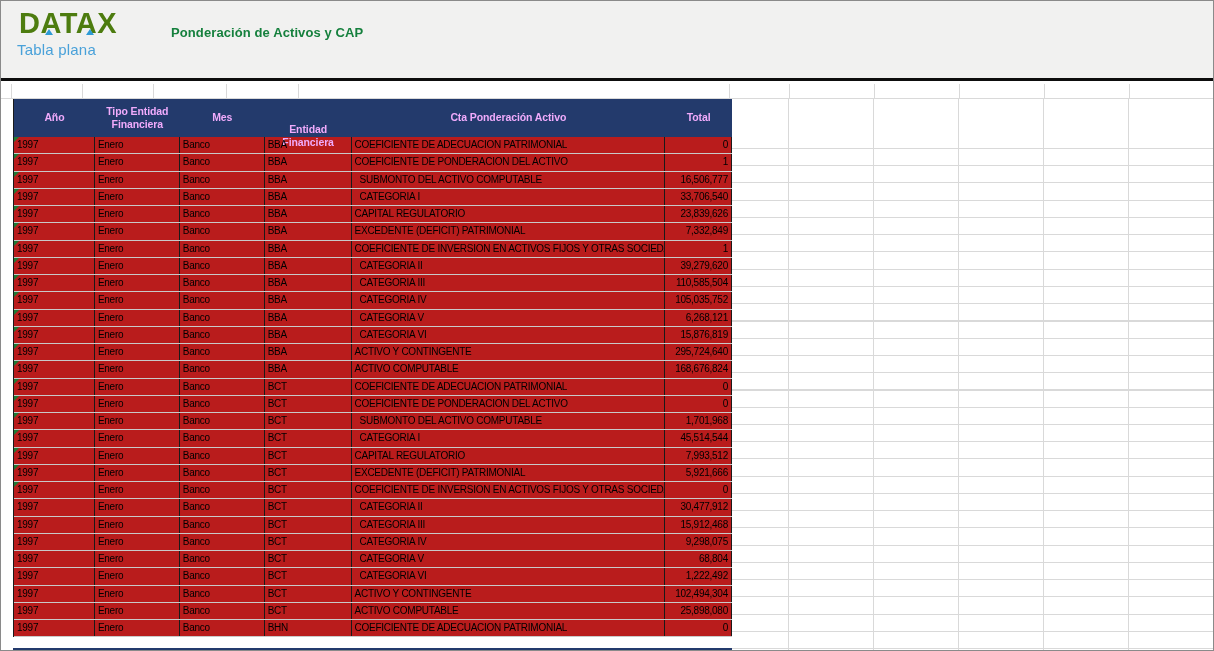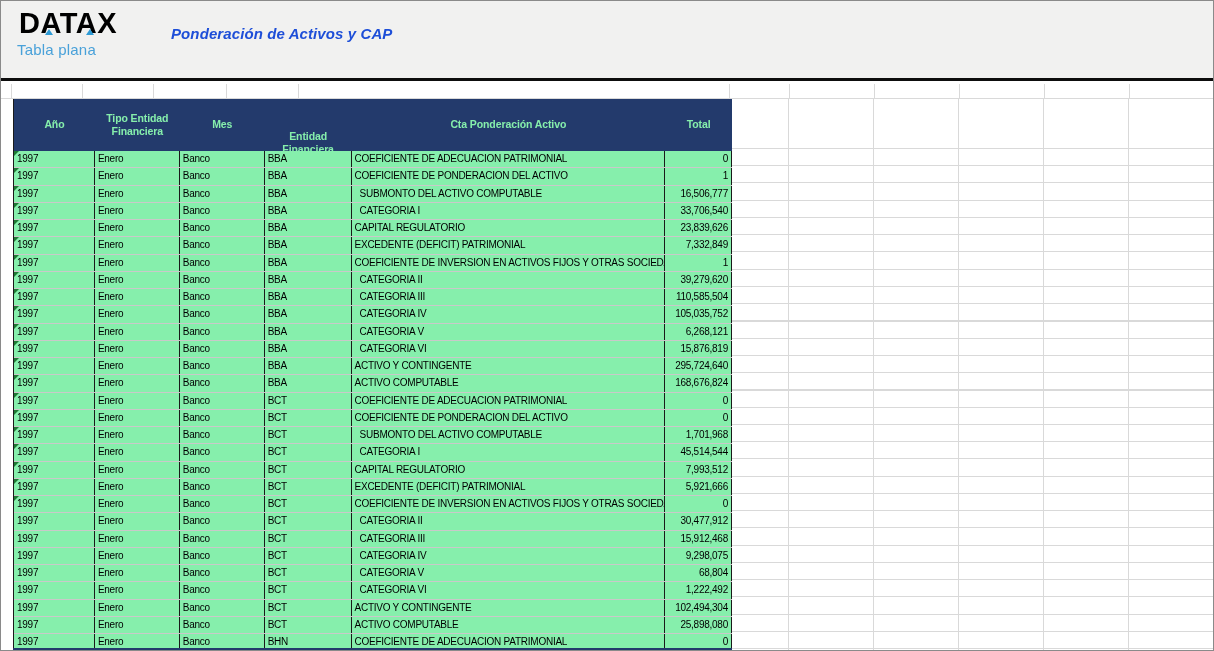--- a/index.html
+++ b/index.html
@@ -10,36 +10,36 @@
     font-family:"Liberation Sans",sans-serif;
   }
   
   .banner{
     position:absolute;left:0;top:0;width:100%;height:80px;
     background:#f1f1f0;border-bottom:3px solid #0d0d0d;
   }
   .logo{
     position:absolute;left:18px;top:6px;
     font-size:29px;font-weight:bold;letter-spacing:0.5px;
-    color:#000000;
+    color:#4d7c0f;
   }
   .logo-tri{
     position:absolute;width:0;height:0;
     border-left:4px solid transparent;border-right:4px solid transparent;
     border-bottom:6px solid #2e9bd6;
   }
   .logo-tri.t1{left:44px;top:28px;}
   .logo-tri.t2{left:85px;top:28px;}
   .logo-sub{
     position:absolute;left:16px;top:40px;
     font-size:15px;color:#49a1d9;letter-spacing:0.2px;
   }
   .report-title{
     position:absolute;left:170px;top:24px;
-    font-size:15px;font-weight:600;color:#1d4ed8;letter-spacing:0.1px;font-style:italic;
+    font-size:13px;font-weight:600;color:#15803d;letter-spacing:0.1px;
   }
   
   .band{
     position:absolute;left:0;top:83px;width:100%;height:15px;
     border-bottom:1px solid #d9d9d9;
     background-image:
       linear-gradient(#d9d9d9,#d9d9d9),linear-gradient(#d9d9d9,#d9d9d9),
       linear-gradient(#d9d9d9,#d9d9d9),linear-gradient(#d9d9d9,#d9d9d9),
       linear-gradient(#d9d9d9,#d9d9d9),linear-gradient(#d9d9d9,#d9d9d9),
       linear-gradient(#d9d9d9,#d9d9d9),linear-gradient(#d9d9d9,#d9d9d9),
@@ -58,29 +58,29 @@
     position:absolute;left:731px;top:147px;width:482px;bottom:0;
     background:repeating-linear-gradient(180deg,
       #d9d9d9 0,#d9d9d9 1px,transparent 1px,transparent 17.25px);
   }
   
   .tbl{
     position:absolute;left:12px;top:98px;width:719px;
     border-left:1px solid #1a1a1a;
   }
   .thead{
-    display:flex;height:52px;background:#233a6c;color:#86efac;
+    display:flex;height:38px;background:#233a6c;color:#f0abfc;
   }
   .th{
     display:flex;align-items:center;justify-content:center;text-align:center;
     font-size:10.5px;font-weight:bold;line-height:1.25;letter-spacing:-0.1px;
     padding:0 4px;
   }
   .trow{
-    display:flex;height:17.25px;background:#86efac;
+    display:flex;height:17.25px;background:#b91c1c;
     border-bottom:1px solid #c9c9c9;
   }
   .cell{
     position:relative;font-size:10px;line-height:16px;color:#000;
     letter-spacing:-0.25px;white-space:pre;overflow:hidden;
     padding:0 0 0 3px;border-right:1px solid #1a1a1a;
   }
   .c0{width:81px;}
   .c1{width:85px;}
   .c2{width:85px;}

